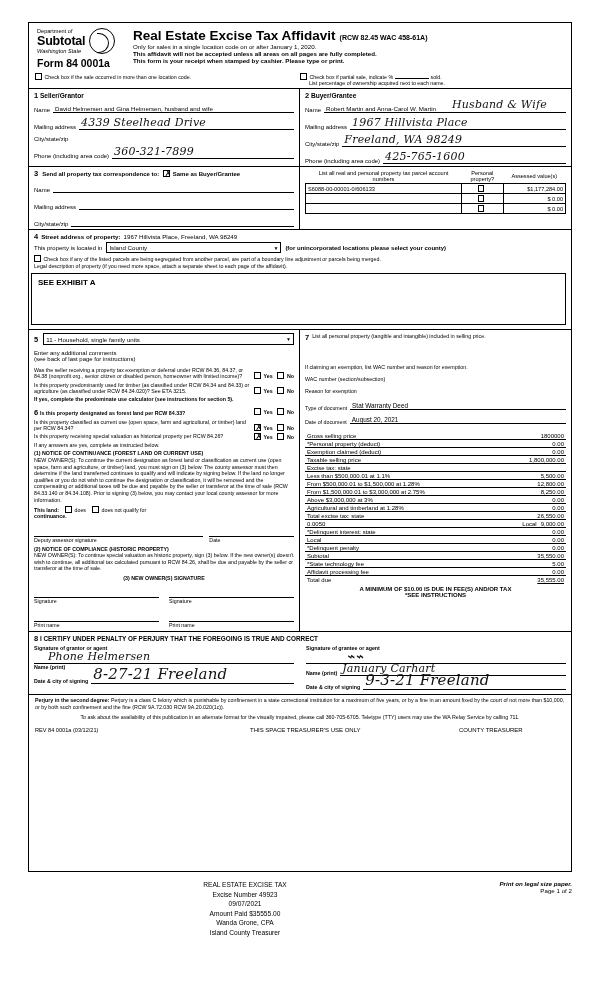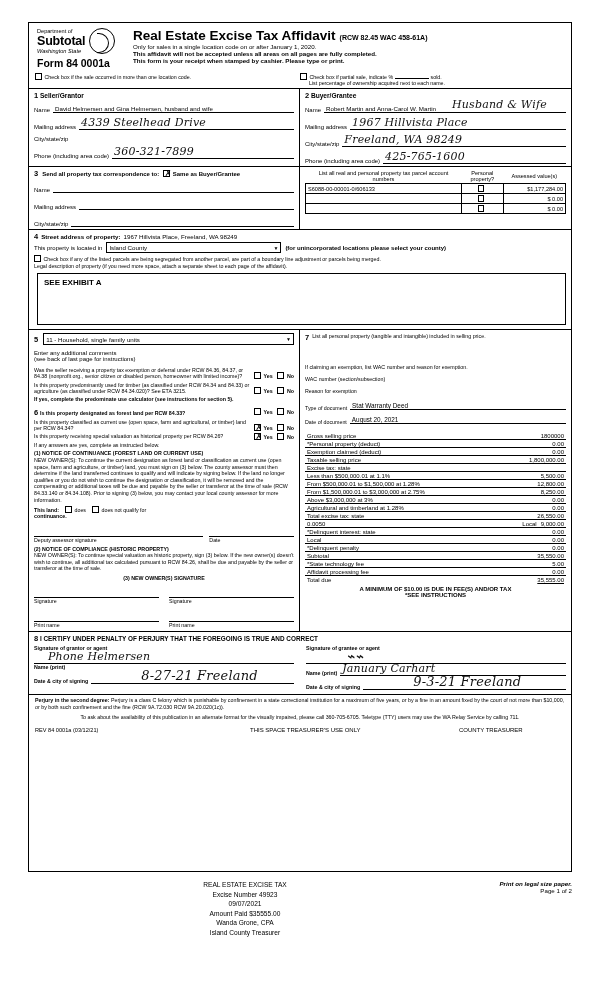--- a/index.html
+++ b/index.html
@@ -19,21 +19,21 @@
     width: 544px; height: 850px;
     border: 1px solid #000;
   }
   .hand {
     font-family: "DejaVu Serif", serif;
     font-style: italic;
     font-size: 11px;
     color: #111;
     letter-spacing: 0.2px;
   }
-  .hand.sm { font-size: 13px; margin-left: 48px; }
+  .hand.sm { font-size: 15px; }
   .tiny { font-size: 5.3px; }
   .b { font-weight: bold; }
   .u { text-decoration: underline; }
   .row { display:flex; }
   .grow { flex:1; }
 
   
   .hdr { display:flex; padding:5px 6px 3px 6px; }
   .seal-wrap { width:92px; padding-left:2px; }
   .dept { font-size:5.6px; }
@@ -70,21 +70,21 @@
 
   .hw-on-line {
     position:absolute; left:2px; bottom:0px; white-space:nowrap;
   }
 
   table.tax { width:100%; border-collapse:collapse; }
   table.tax td { border:1px solid #000; font-size:5.6px; padding:1px 2px; }
 
   .money { text-align:right; font-size:6.2px; }
 
-  .boxbig { border:1px solid #000; height:52px; margin:2px 5px 4px 8px; padding:4px 6px; }
+  .boxbig { border:1px solid #000; height:52px; margin:2px 5px 4px 2px; padding:4px 6px; }
 
   .sel {
     border:1px solid #000; height:11px; display:flex; align-items:center;
     justify-content:space-between; padding:0 2px; font-size:6.2px; background:#fff;
   }
   .caret { font-size:5px; }
 
   .amountrow { display:flex; justify-content:space-between; border-bottom:1px solid #000; padding:0.5px 2px; font-size:6px; }
   .amountrow .val { font-weight:normal; }
 

